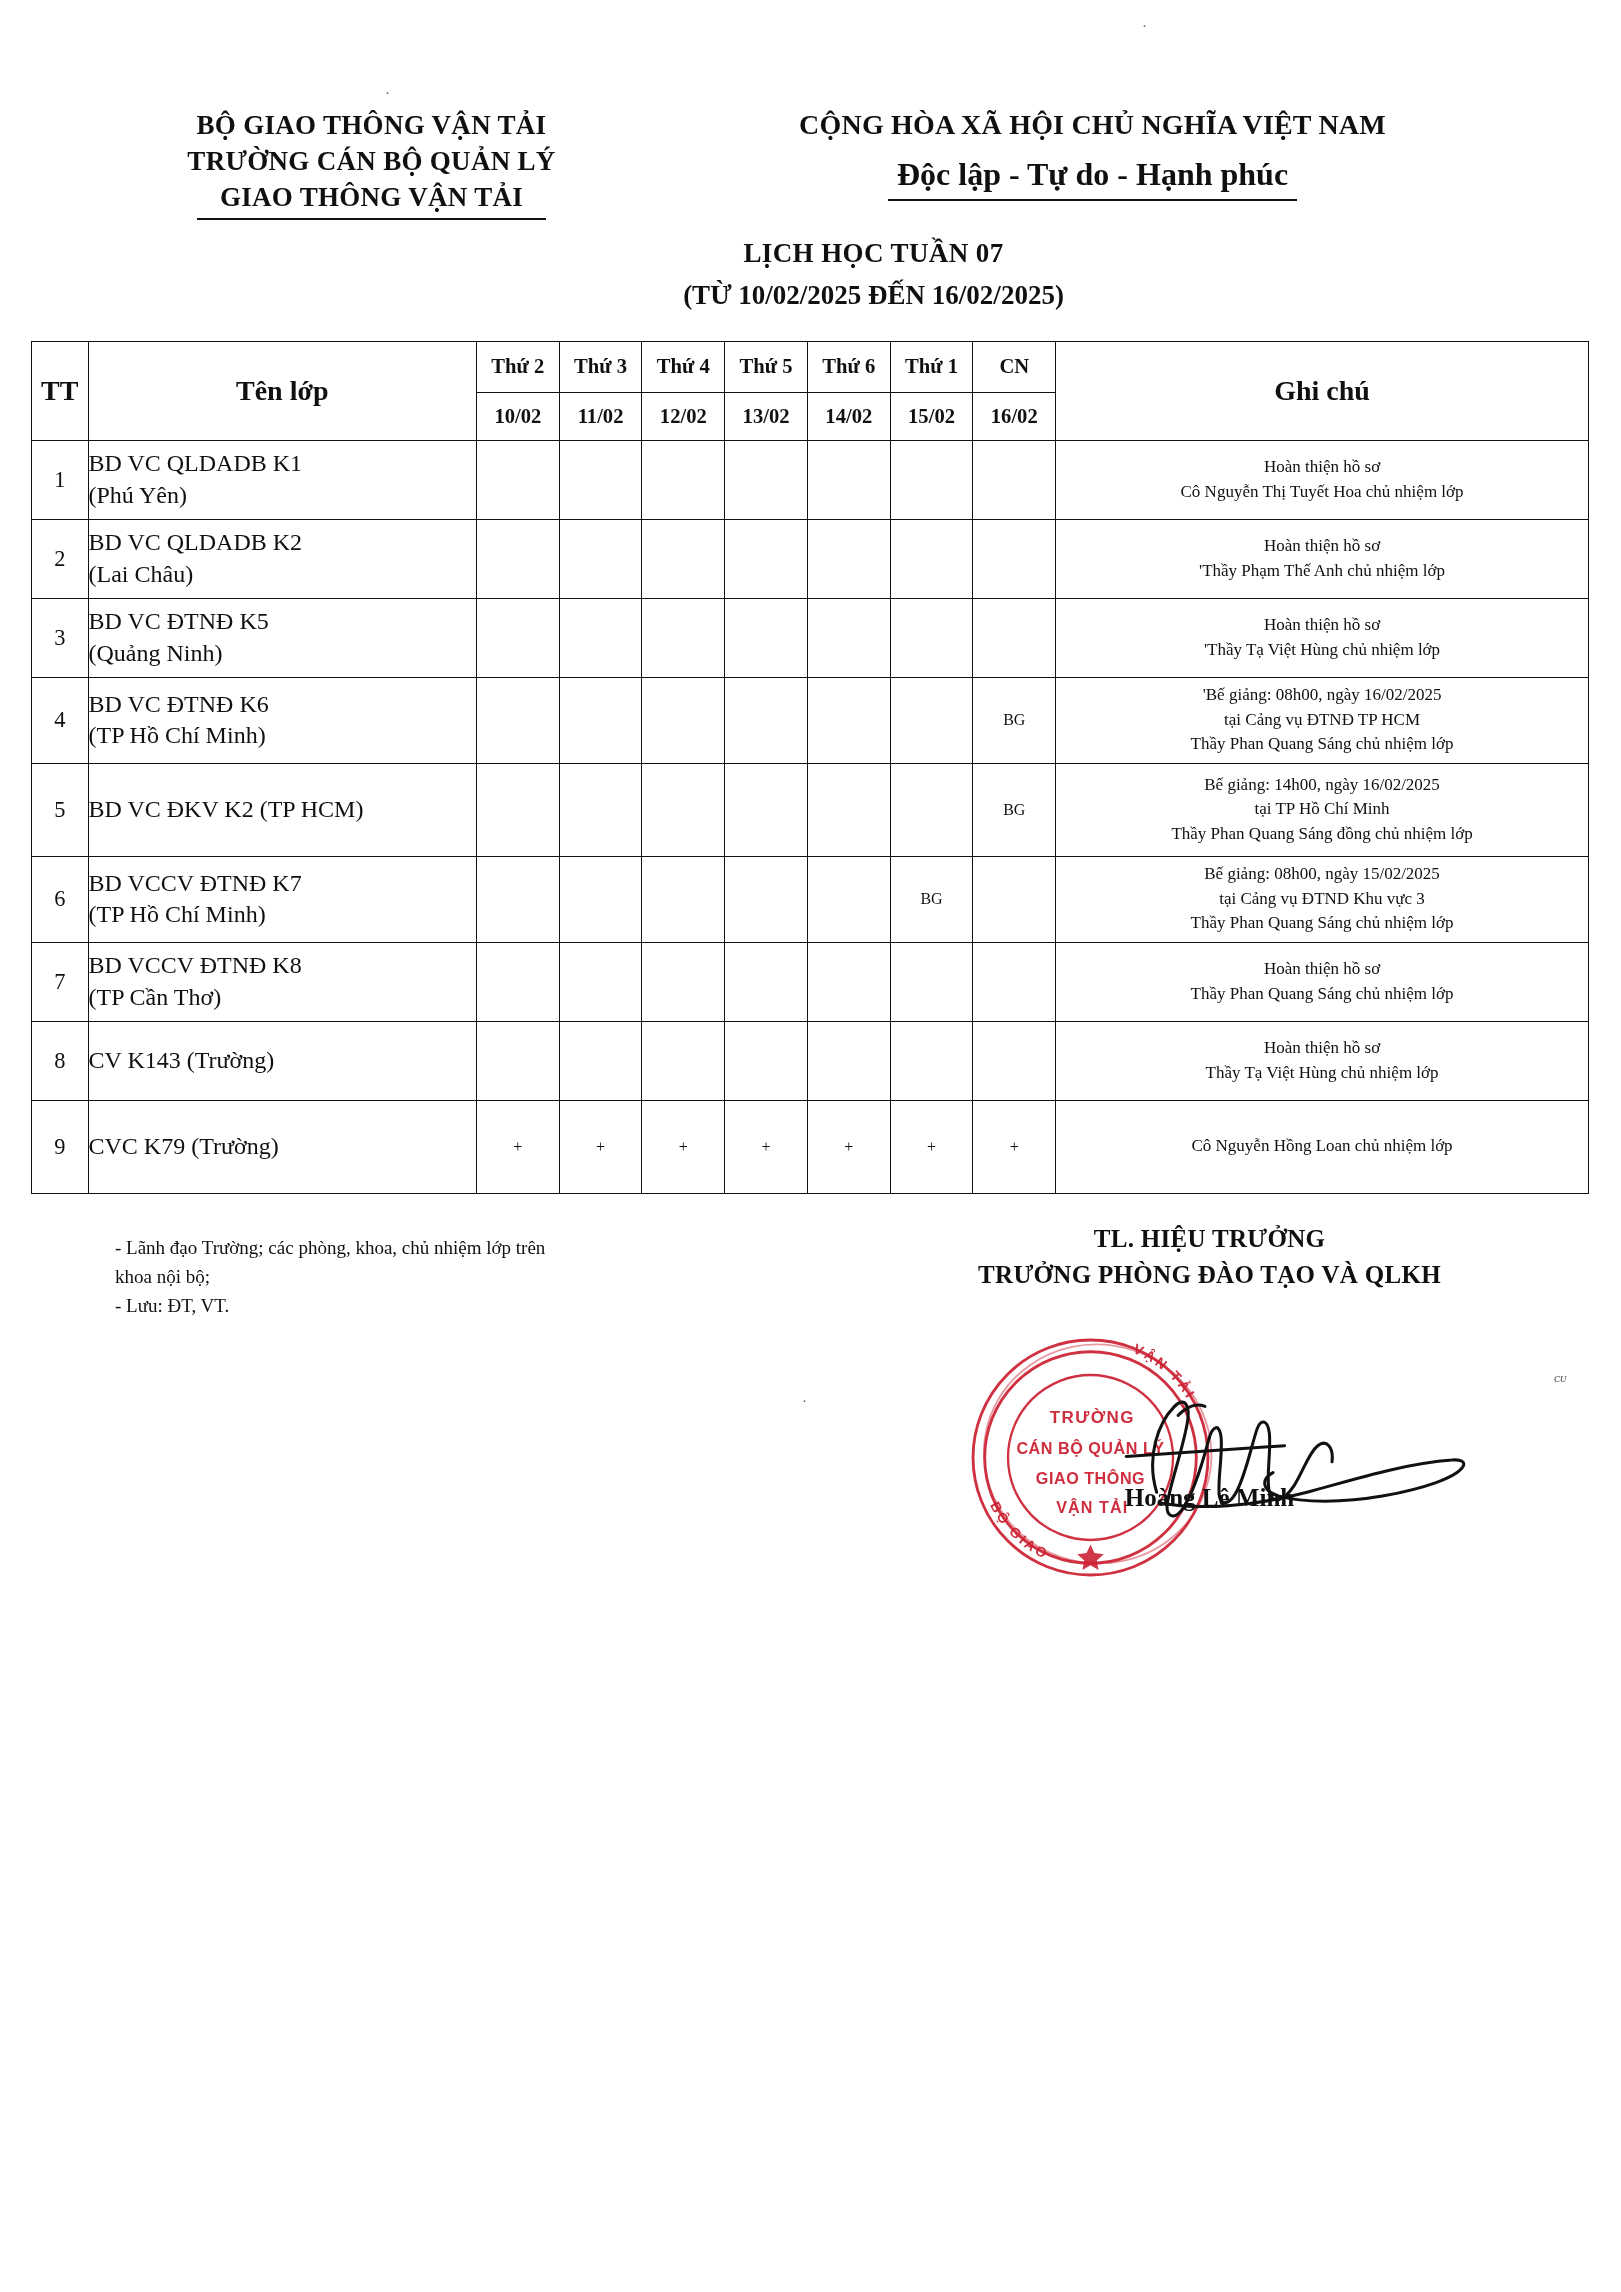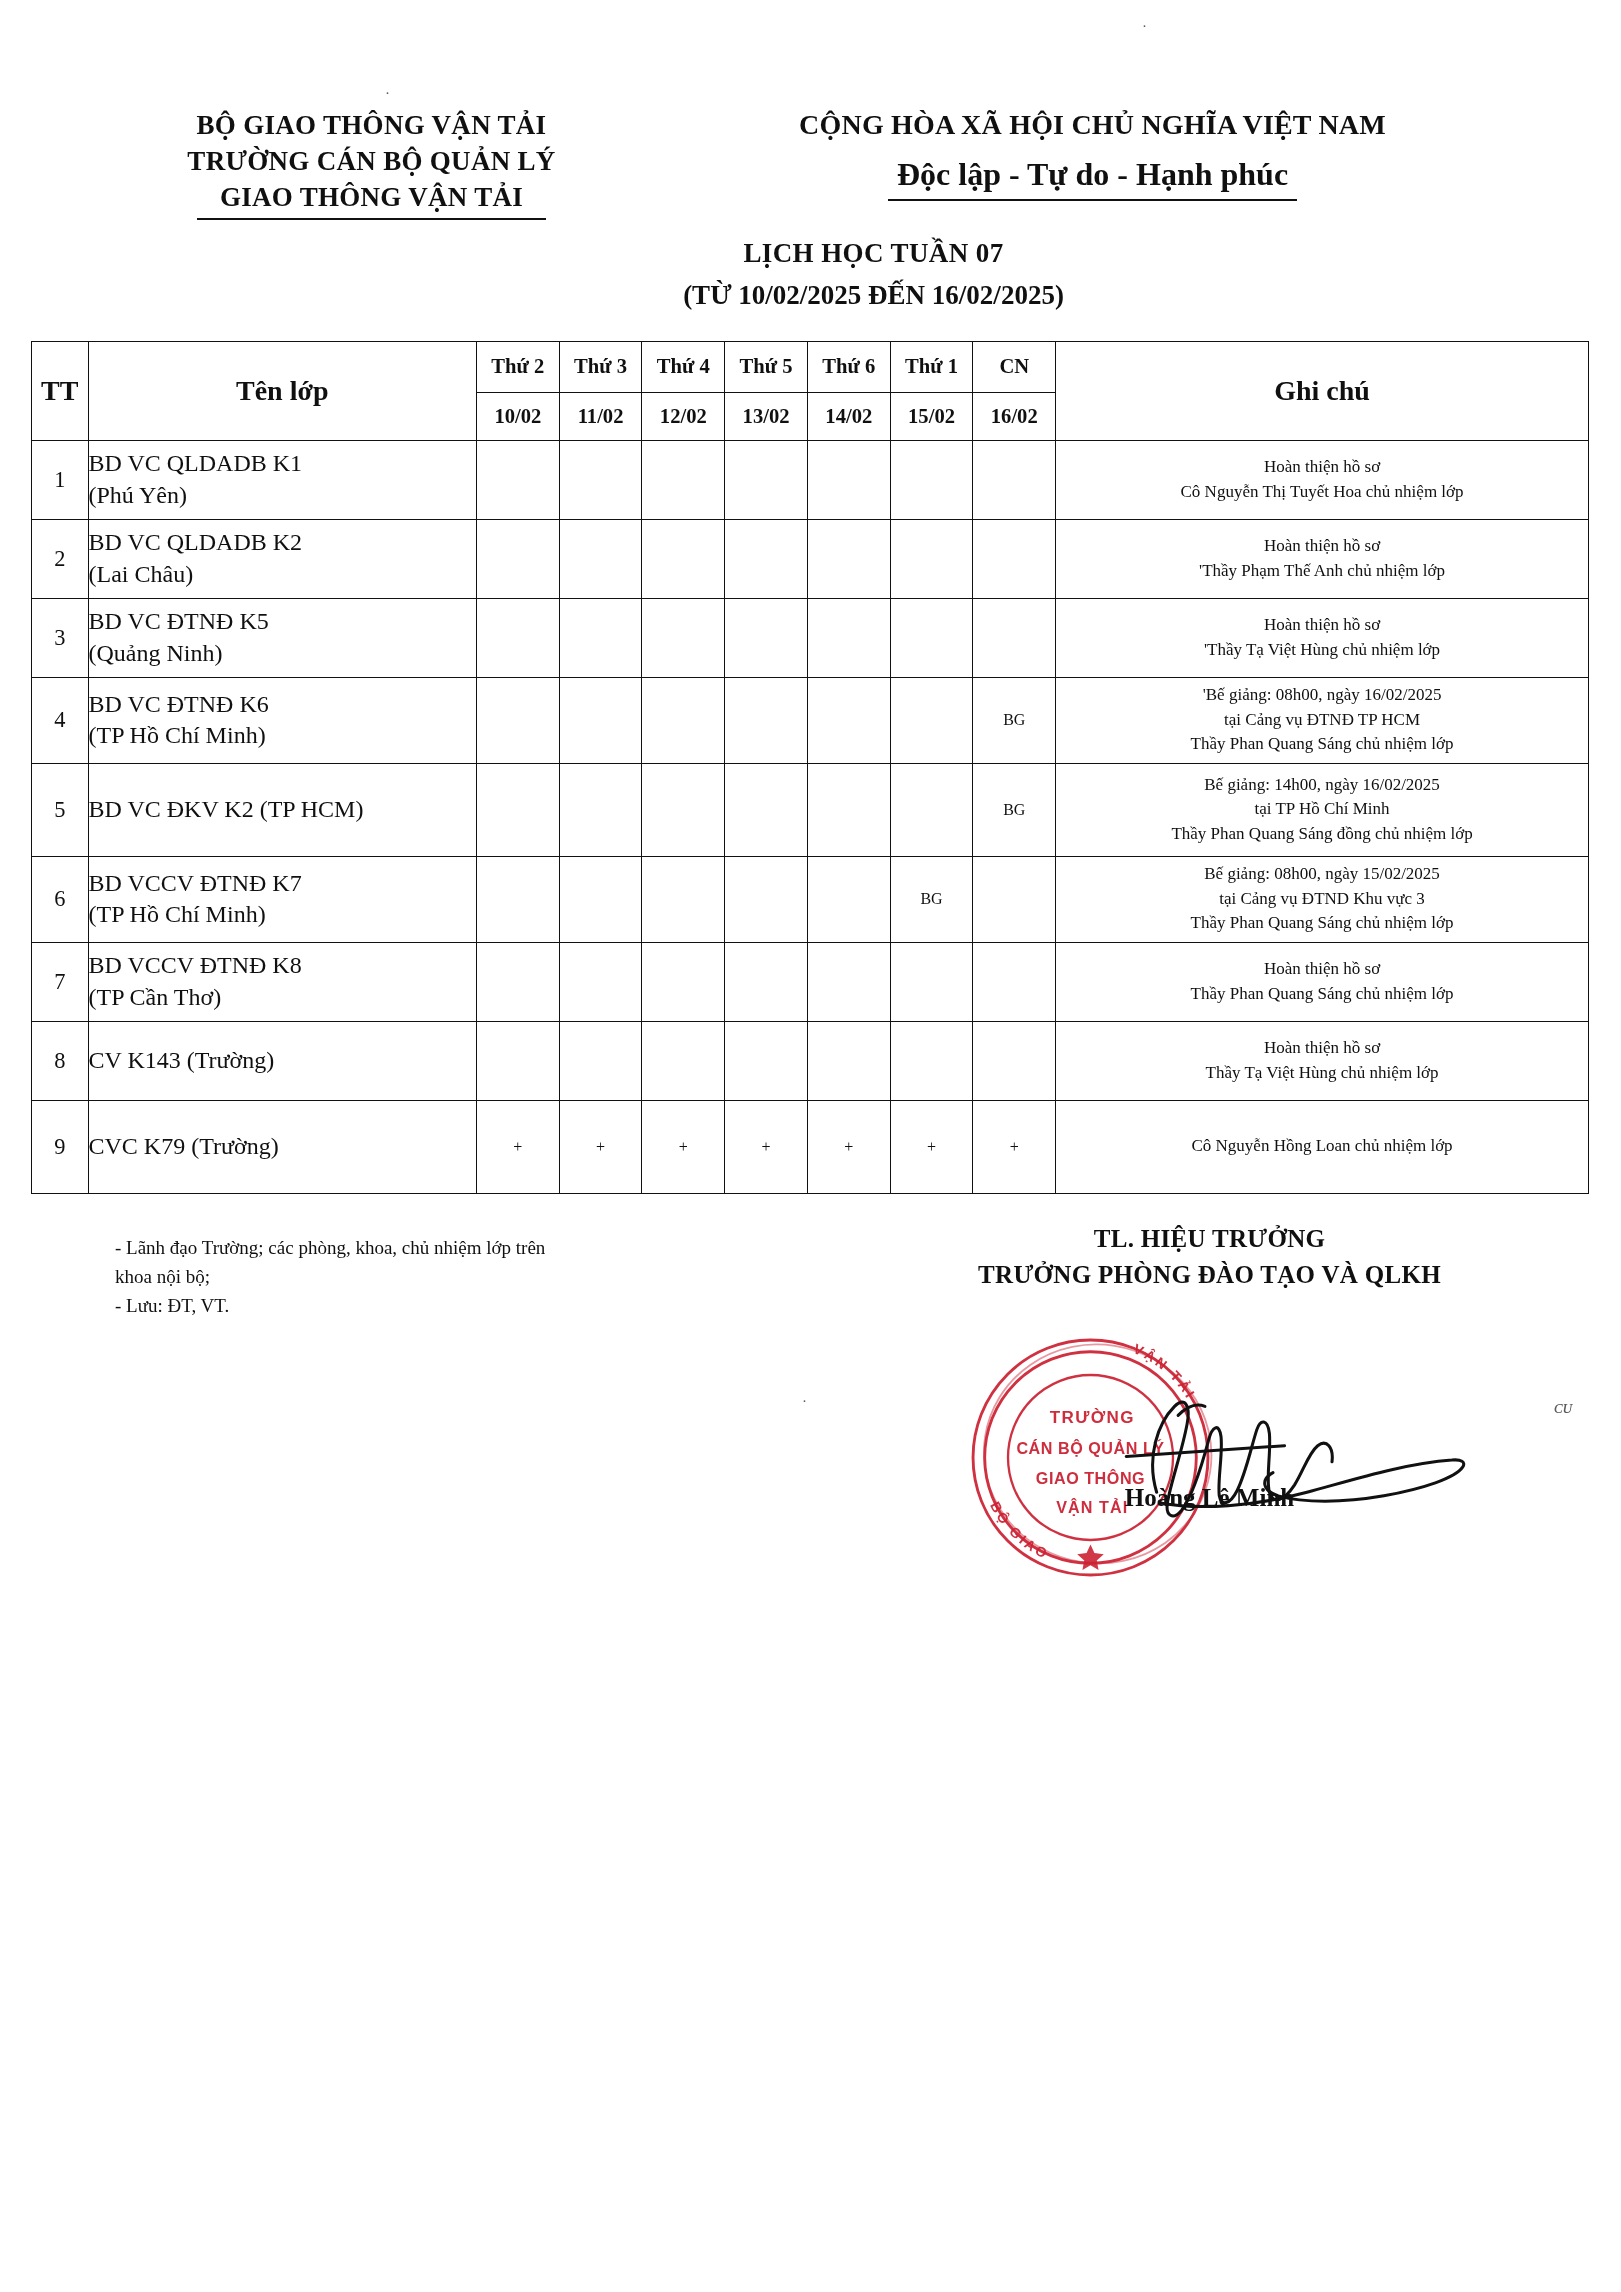--- a/index.html
+++ b/index.html
@@ -495,14 +495,14 @@
     </g>
   </svg>
 
   <div class="sign-name">Hoàng Lê Minh</div>
 </div>
 
 <div class="stray-mark" style="left:1142px; top:18px;">·</div>
 <div class="stray-mark" style="left:385px; top:85px;">·</div>
 <div class="stray-mark" style="left:1084px; top:175px;">·</div>
 <div class="stray-mark" style="left:802px; top:1393px;">·</div>
-<div class="stray-mark" style="left:1554px; top:1370px; font-size:19px; font-style:italic;margin-top:26px;">ᴄᴜ</div>
+<div class="stray-mark" style="left:1554px; top:1370px; font-size:13px; font-style:italic;">ᴄᴜ</div>
 
 
 </body></html>

